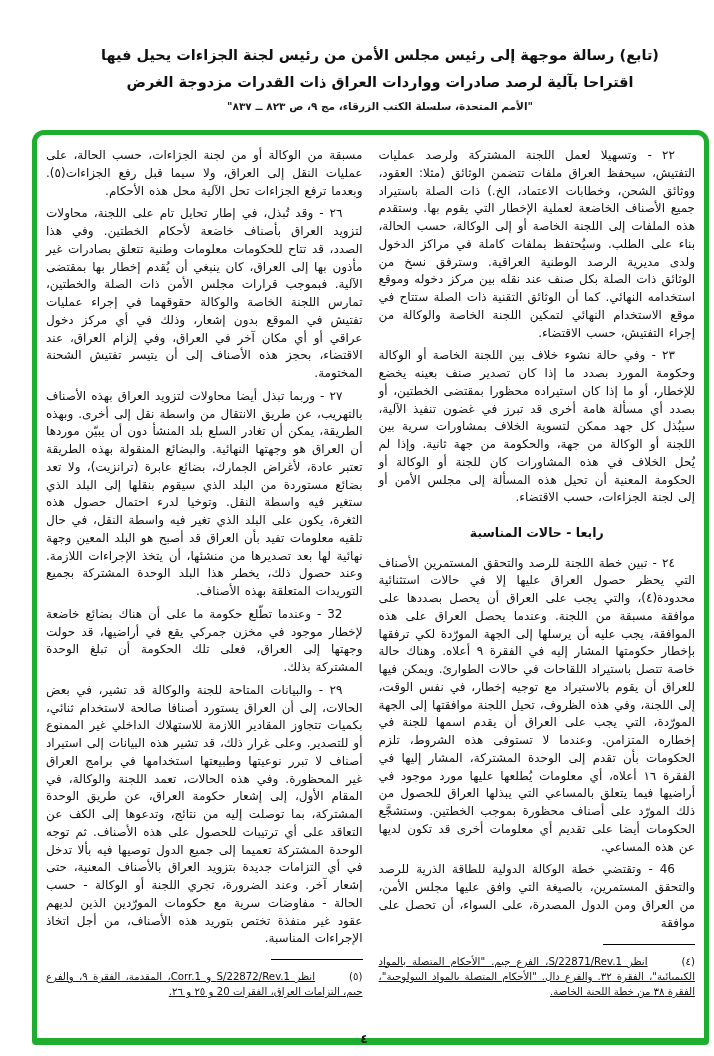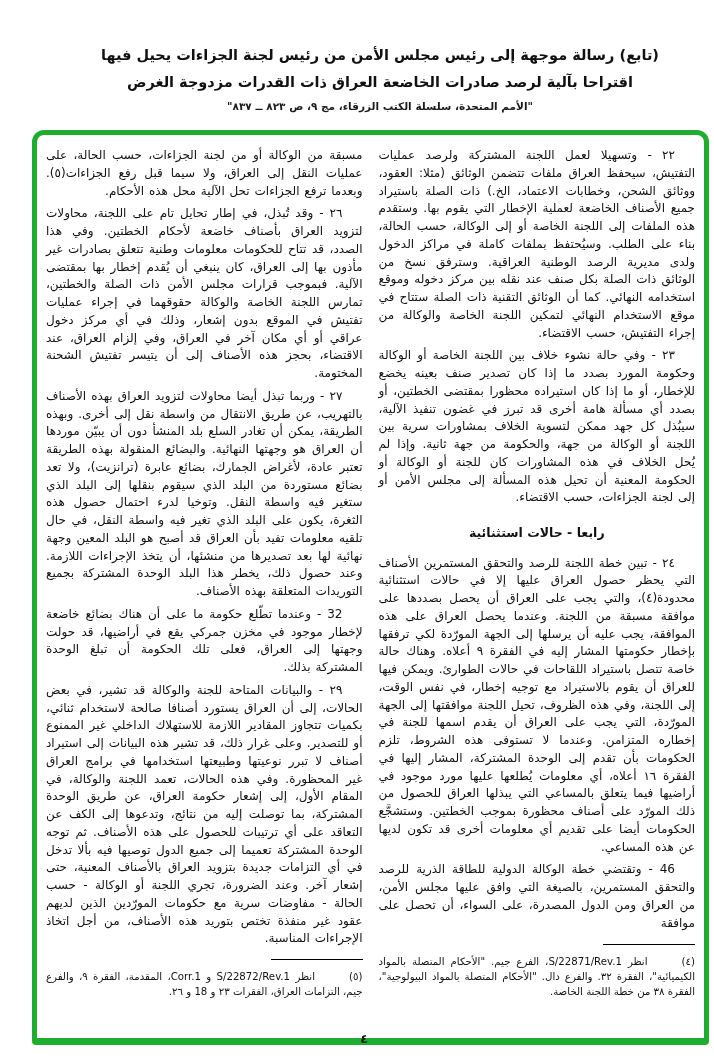--- a/index.html
+++ b/index.html
@@ -51,21 +51,21 @@
   .para { text-indent: 20px; margin-bottom: 5px; word-spacing: 1px; }
   .para.no-indent { text-indent: 0; }
   .section-heading {
     font-weight: bold;
     text-align: center;
     text-indent: 0;
     margin: 12px 0 12px 0;
     font-size: 12.5px;
   }
   
-  .footnote-block { margin-top: auto; padding-top: 6px; }
+  .footnote-block { margin-top: auto; padding-top: 6px; text-decoration: underline; }
   .footnote-rule { width: 92px; border-top: 1.6px solid #000; margin-bottom: 9px; }
   .footnote { font-size: 10.2px; line-height: 1.5; text-align: justify; }
   .fn-marker { display: inline-block; }
   .fn-gap { display: inline-block; width: 34px; }
 
   
   .page-number {
     position: absolute;
     left: 0; right: 0;
     top: 1031px;
@@ -74,50 +74,50 @@
     font-weight: bold;
   }
 </style>
 </head>
 <body>
 
 <div class="page">
 
   <div class="title-block">
     <div class="title-line">(تابع) رسالة موجهة إلى رئيس مجلس الأمن من رئيس لجنة الجزاءات يحيل فيها</div>
-    <div class="title-line">اقتراحا بآلية لرصد صادرات الخاضعة العراق ذات القدرات مزدوجة الغرض</div>
+    <div class="title-line">اقتراحا بآلية لرصد صادرات وواردات العراق ذات القدرات مزدوجة الغرض</div>
     <div class="source-line">"الأمم المتحدة، سلسلة الكتب الزرقاء، مج ٩، ص ٨٢٣ ــ ٨٣٧"</div>
   </div>
 
   <div class="green-box">
     <div class="columns">
 
       <div class="column">
         <p class="para">٢٢ - وتسهيلا لعمل اللجنة المشتركة ولرصد عمليات التفتيش، سيحفظ العراق ملفات تتضمن الوثائق (مثلا: العقود، ووثائق الشحن، وخطابات الاعتماد، الخ.) ذات الصلة باستيراد جميع الأصناف الخاضعة لعملية الإخطار التي يقوم بها. وستقدم هذه الملفات إلى اللجنة الخاصة أو إلى الوكالة، حسب الحالة، بناء على الطلب. وسيُحتفظ بملفات كاملة في مراكز الدخول ولدى مديرية الرصد الوطنية العراقية. وسترفق نسخ من الوثائق ذات الصلة بكل صنف عند نقله بين مركز دخوله وموقع استخدامه النهائي. كما أن الوثائق التقنية ذات الصلة ستتاح في موقع الاستخدام النهائي لتمكين اللجنة الخاصة والوكالة من إجراء التفتيش، حسب الاقتضاء.</p>
         <p class="para">٢٣ - وفي حالة نشوء خلاف بين اللجنة الخاصة أو الوكالة وحكومة المورد بصدد ما إذا كان تصدير صنف بعينه يخضع للإخطار، أو ما إذا كان استيراده محظورا بمقتضى الخطتين، أو بصدد أي مسألة هامة أخرى قد تبرز في غضون تنفيذ الآلية، سيبُذل كل جهد ممكن لتسوية الخلاف بمشاورات سرية بين اللجنة أو الوكالة من جهة، والحكومة من جهة ثانية. وإذا لم يُحل الخلاف في هذه المشاورات كان للجنة أو الوكالة أو الحكومة المعنية أن تحيل هذه المسألة إلى مجلس الأمن أو إلى لجنة الجزاءات، حسب الاقتضاء.</p>
-        <p class="section-heading">رابعا - حالات استثنائية</p>
+        <p class="section-heading">رابعا - حالات المناسبة</p>
         <p class="para">٢٤ - تبين خطة اللجنة للرصد والتحقق المستمرين الأصناف التي يحظر حصول العراق عليها إلا في حالات استثنائية محدودة(٤)، والتي يجب على العراق أن يحصل بصددها على موافقة مسبقة من اللجنة. وعندما يحصل العراق على هذه الموافقة، يجب عليه أن يرسلها إلى الجهة المورّدة لكي ترفقها بإخطار حكومتها المشار إليه في الفقرة ٩ أعلاه. وهناك حالة خاصة تتصل باستيراد اللقاحات في حالات الطوارئ. ويمكن فيها للعراق أن يقوم بالاستيراد مع توجيه إخطار، في نفس الوقت، إلى اللجنة، وفي هذه الظروف، تحيل اللجنة موافقتها إلى الجهة المورّدة، التي يجب على العراق أن يقدم اسمها للجنة في إخطاره المتزامن. وعندما لا تستوفى هذه الشروط، تلزم الحكومات بأن تقدم إلى الوحدة المشتركة، المشار إليها في الفقرة ١٦ أعلاه، أي معلومات يُطلعها عليها مورد موجود في أراضيها فيما يتعلق بالمساعي التي يبذلها العراق للحصول من ذلك المورّد على أصناف محظورة بموجب الخطتين. وستشجَّع الحكومات أيضا على تقديم أي معلومات أخرى قد تكون لديها عن هذه المساعي.</p>
         <p class="para">46 - وتقتضي خطة الوكالة الدولية للطاقة الذرية للرصد والتحقق المستمرين، بالصيغة التي وافق عليها مجلس الأمن، من العراق ومن الدول المصدرة، على السواء، أن تحصل على موافقة</p>
 
         <div class="footnote-block">
           <div class="footnote-rule"></div>
           <p class="footnote"><span class="fn-marker">(٤)</span><span class="fn-gap"></span><span>انظر S/22871/Rev.1، الفرع جيم. "الأحكام المتصلة بالمواد الكيميائية"، الفقرة ٣٢. والفرع دال. "الأحكام المتصلة بالمواد البيولوجية"، الفقرة ٣٨ من خطة اللجنة الخاصة.</span></p>
         </div>
       </div>
 
       <div class="column">
         <p class="para no-indent">مسبقة من الوكالة أو من لجنة الجزاءات، حسب الحالة، على عمليات النقل إلى العراق، ولا سيما قبل رفع الجزاءات(٥). وبعدما ترفع الجزاءات تحل الآلية محل هذه الأحكام.</p>
         <p class="para">٢٦ - وقد تُبذل، في إطار تحايل تام على اللجنة، محاولات لتزويد العراق بأصناف خاضعة لأحكام الخطتين. وفي هذا الصدد، قد تتاح للحكومات معلومات وطنية تتعلق بصادرات غير مأذون بها إلى العراق، كان ينبغي أن يُقدم إخطار بها بمقتضى الآلية. فبموجب قرارات مجلس الأمن ذات الصلة والخطتين، تمارس اللجنة الخاصة والوكالة حقوقهما في إجراء عمليات تفتيش في الموقع بدون إشعار، وذلك في أي مركز دخول عراقي أو أي مكان آخر في العراق، وفي إلزام العراق، عند الاقتضاء، بحجز هذه الأصناف إلى أن يتيسر تفتيش الشحنة المختومة.</p>
         <p class="para">٢٧ - وربما تبذل أيضا محاولات لتزويد العراق بهذه الأصناف بالتهريب، عن طريق الانتقال من واسطة نقل إلى أخرى. وبهذه الطريقة، يمكن أن تغادر السلع بلد المنشأ دون أن يبيّن موردها أن العراق هو وجهتها النهائية. والبضائع المنقولة بهذه الطريقة تعتبر عادة، لأغراض الجمارك، بضائع عابرة (ترانزيت)، ولا تعد بضائع مستوردة من البلد الذي سيقوم بنقلها إلى البلد الذي ستغير فيه واسطة النقل. وتوخيا لدرء احتمال حصول هذه الثغرة، يكون على البلد الذي تغير فيه واسطة النقل، في حال تلقيه معلومات تفيد بأن العراق قد أصبح هو البلد المعين وجهة نهائية لها بعد تصديرها من منشئها، أن يتخذ الإجراءات اللازمة. وعند حصول ذلك، يخطر هذا البلد الوحدة المشتركة بجميع التوريدات المتعلقة بهذه الأصناف.</p>
         <p class="para">32 - وعندما تطّلع حكومة ما على أن هناك بضائع خاضعة لإخطار موجود في مخزن جمركي يقع في أراضيها، قد حولت وجهتها إلى العراق، فعلى تلك الحكومة أن تبلغ الوحدة المشتركة بذلك.</p>
         <p class="para">٢٩ - والبيانات المتاحة للجنة والوكالة قد تشير، في بعض الحالات، إلى أن العراق يستورد أصنافا صالحة لاستخدام ثنائي، بكميات تتجاوز المقادير اللازمة للاستهلاك الداخلي غير الممنوع أو للتصدير. وعلى غرار ذلك، قد تشير هذه البيانات إلى استيراد أصناف لا تبرر نوعيتها وطبيعتها استخدامها في برامج العراق غير المحظورة. وفي هذه الحالات، تعمد اللجنة والوكالة، في المقام الأول، إلى إشعار حكومة العراق، عن طريق الوحدة المشتركة، بما توصلت إليه من نتائج، وتدعوها إلى الكف عن التعاقد على أي ترتيبات للحصول على هذه الأصناف. ثم توجه الوحدة المشتركة تعميما إلى جميع الدول توصيها فيه بألا تدخل في أي التزامات جديدة بتزويد العراق بالأصناف المعنية، حتى إشعار آخر. وعند الضرورة، تجري اللجنة أو الوكالة - حسب الحالة - مفاوضات سرية مع حكومات المورّدين الذين لديهم عقود غير منفذة تختص بتوريد هذه الأصناف، من أجل اتخاذ الإجراءات المناسبة.</p>
 
         <div class="footnote-block">
           <div class="footnote-rule"></div>
-          <p class="footnote"><span class="fn-marker">(٥)</span><span class="fn-gap"></span><span>انظر S/22872/Rev.1 و Corr.1، المقدمة، الفقرة ٩، والفرع جيم، التزامات العراق، الفقرات ٢٣ و 18 و ٢٦.</span></p>
+          <p class="footnote"><span class="fn-marker">(٥)</span><span class="fn-gap"></span><span>انظر S/22872/Rev.1 و Corr.1، المقدمة، الفقرة ٩، والفرع جيم، التزامات العراق، الفقرات 20 و ٢٥ و ٢٦.</span></p>
         </div>
       </div>
 
     </div>
   </div>
 
   <div class="page-number">٤</div>
 
 </div>
 

